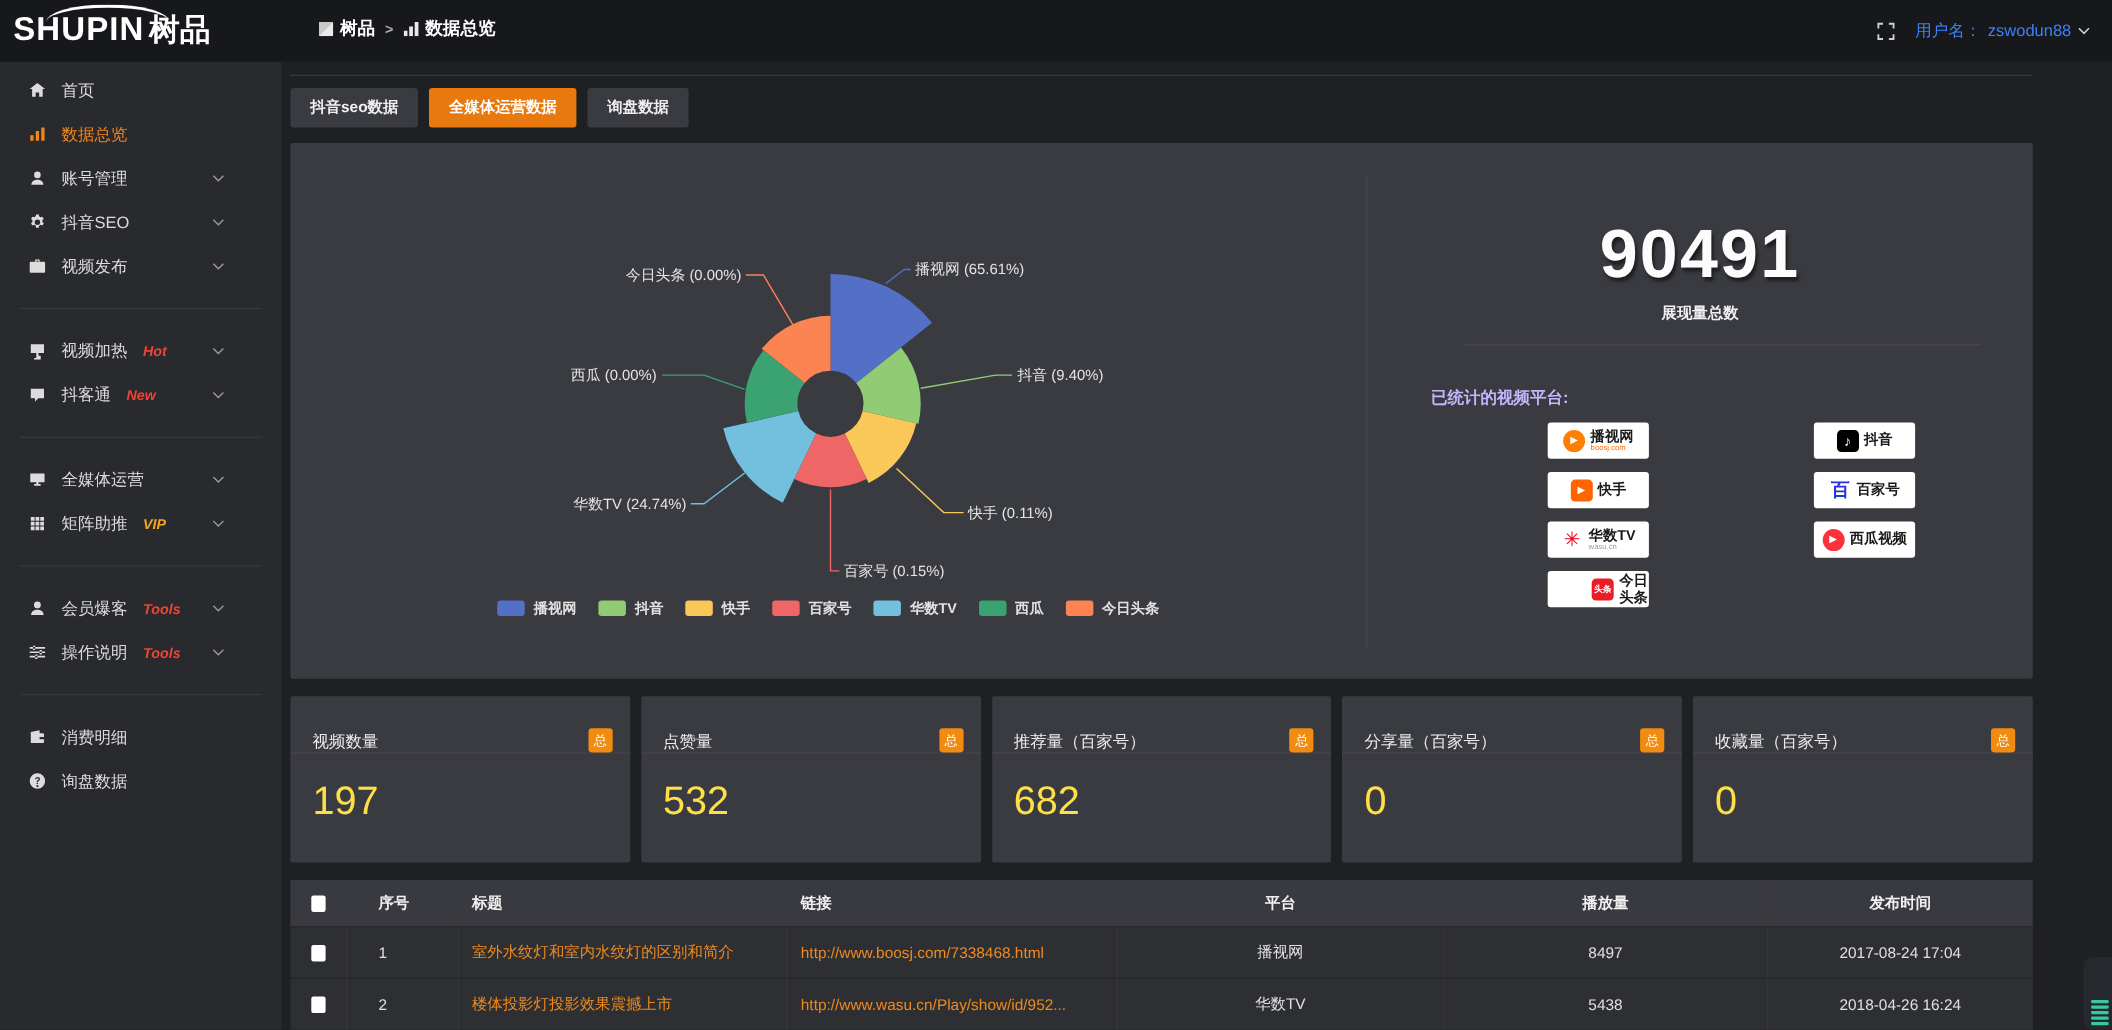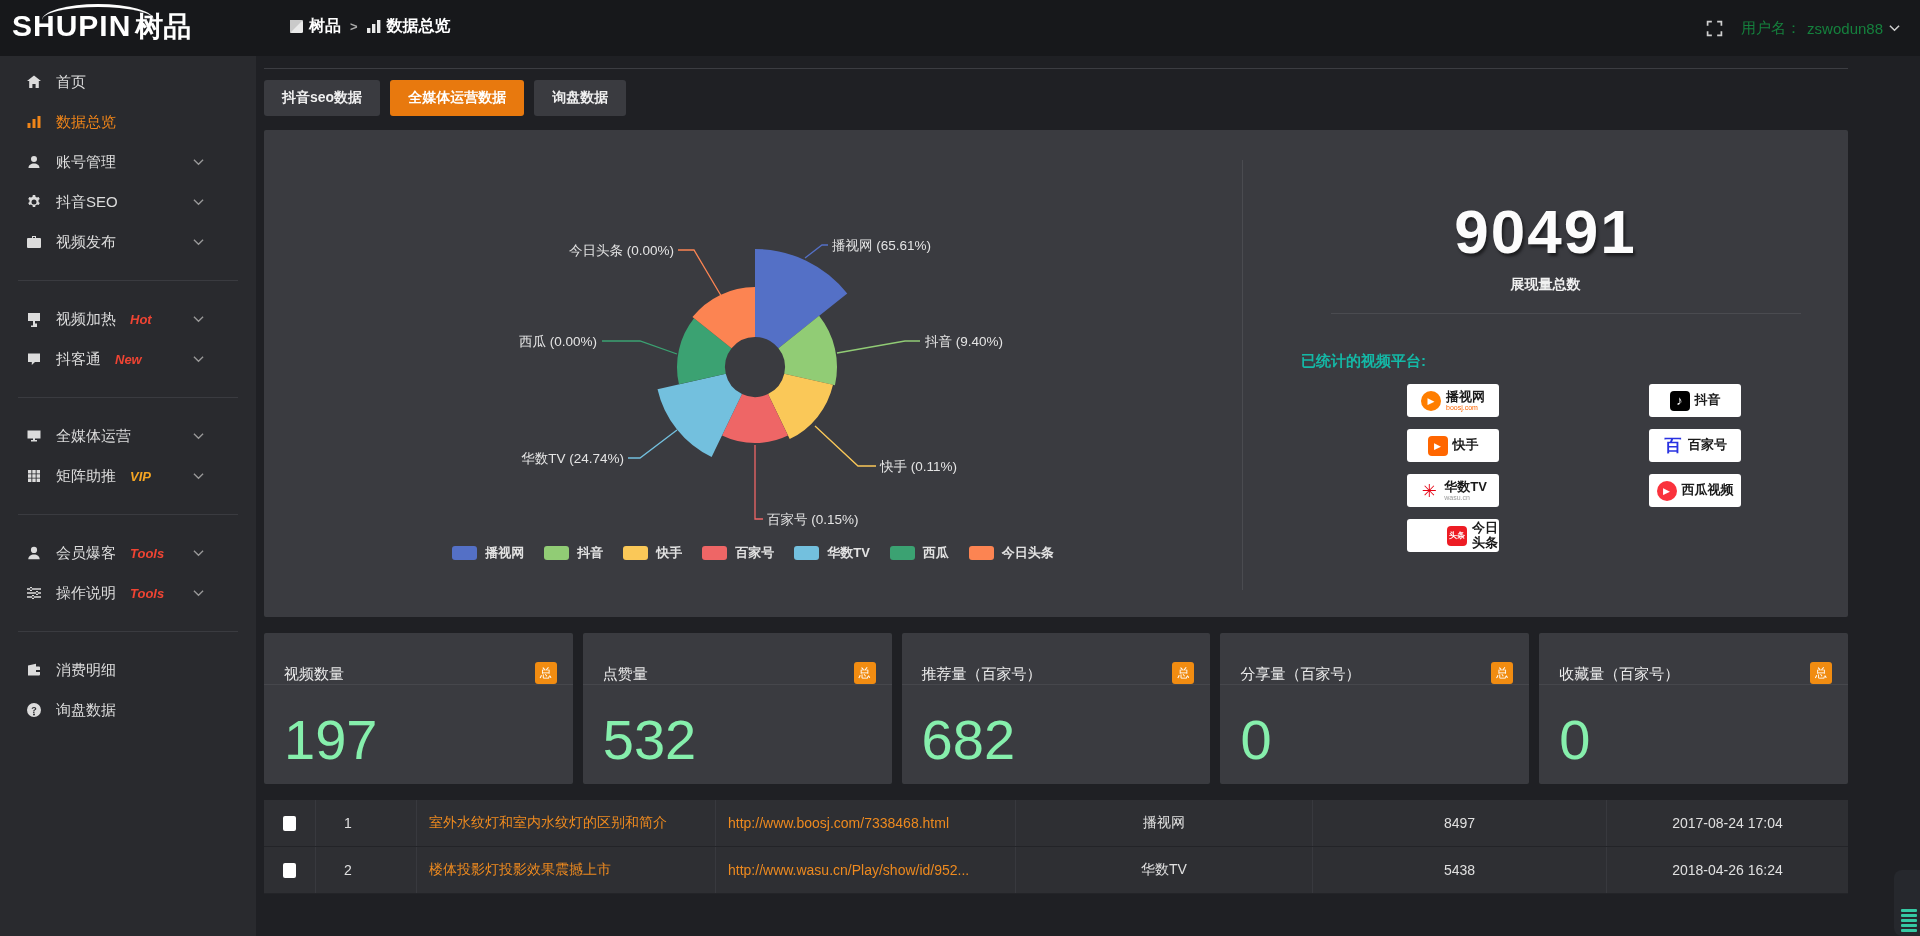--- a/index.html
+++ b/index.html
@@ -9,21 +9,21 @@
   .header { position:absolute; left:0; top:0; width:1920px; height:56px; background:#17181b; z-index:5; }
   .logo { position:absolute; left:12px; top:8px; width:230px; height:42px; color:#fff; }
   .logo-en { font-size:30px; font-weight:bold; letter-spacing:1px; }
   .logo-cn { font-size:28px; font-weight:bold; margin-left:4px; }
   .logo-arc { position:absolute; left:30px; top:-4px; width:112px; height:16px;
     border-top:3px solid #fff; border-radius:50% 50% 0 0 / 100% 100% 0 0; }
   .crumbs { position:absolute; left:290px; top:16px; display:flex; align-items:center; gap:9px;
     color:#fff; font-size:16px; font-weight:bold; }
   .crumb { display:flex; align-items:center; gap:6px; cursor:pointer; }
   .crumb-sep { color:#aaa; font-size:13px; font-weight:bold; }
-  .header-right { position:absolute; right:20px; top:0; height:56px; display:flex; align-items:center; gap:18px; color:#15803d; }
+  .header-right { position:absolute; right:20px; top:0; height:56px; display:flex; align-items:center; gap:18px; color:#3b82f6; }
   .uname { font-size:15px; display:flex; align-items:center; gap:6px; }
   
   .sidebar { position:absolute; left:0; top:56px; width:256px; height:880px; background:#292a2e; }
   .side-item { height:40px; display:flex; align-items:center; padding:0 18px 0 26px; color:#dcdcdc;
     font-size:15px; cursor:pointer; position:relative; }
   .side-item .lbl { margin-left:14px; }
   .side-item.active { color:#f08519; }
   .side-item svg.mi { flex:0 0 16px; }
   .side-badge { font-size:13px; font-weight:bold; font-style:italic; margin-left:14px; }
   .sb-red { color:#ee4433; } .sb-orange { color:#f5a523; }
@@ -44,21 +44,21 @@
   .lg-item { display:flex; align-items:center; gap:8px; cursor:pointer; }
   .lg-swatch { width:25px; height:14px; border-radius:3px; }
   .lg-label { color:#e2e2e2; font-size:13px; font-weight:bold; }
   .v-div { position:absolute; left:978px; top:30px; width:1px; height:430px; background:#4a4b50; }
   .right-region { position:absolute; left:979px; top:0; width:605px; height:487px; }
   .big-num { position:absolute; left:0; top:66px; width:100%; text-align:center; color:#fcfcfc;
     font-size:62px; font-weight:bold; text-shadow:2px 3px 3px rgba(0,0,0,.5); letter-spacing:2px; }
   .big-num-label { position:absolute; left:0; top:146px; width:100%; text-align:center; color:#f0f0f0;
     font-size:14px; font-weight:bold; }
   .h-div { position:absolute; left:88px; top:183px; width:470px; height:1px; background:#4a4b50; }
-  .plat-title { position:absolute; left:58px; top:222px; color:#14b8a6; font-size:15px; font-weight:bold; }
+  .plat-title { position:absolute; left:58px; top:222px; color:#c4b5fd; font-size:15px; font-weight:bold; }
   .plat-badge { position:absolute; width:92px; height:33px; background:#fff; border-radius:3px;
     display:flex; align-items:center; justify-content:center; gap:5px; cursor:pointer; }
   .picon { width:20px; height:20px; border-radius:4px; display:flex; align-items:center; justify-content:center;
     font-weight:bold; flex:0 0 auto; }
   .pic-boosj { background:#ff7e00; border-radius:50%; color:#fff; font-size:9px; }
   .pic-douyin { background:#000; color:#fff; font-size:13px; }
   .pic-kuaishou { background:#ff6600; color:#fff; font-size:9px; }
   .pic-baijiahao { color:#2932e1; font-size:17px; }
   .pic-wasu { color:#e60012; font-size:18px; }
   .pic-xigua { background:#fa323c; border-radius:50%; color:#fff; font-size:9px; }
@@ -67,21 +67,21 @@
   .psub { font-size:7px; line-height:1.1; }
   .sub-boosj { color:#f60; } .sub-wasu { color:#999; }
   
   .cards { position:absolute; left:8px; top:577px; width:1584px; display:flex; gap:10px; }
   .card { flex:1; height:151px; background:#3a3b40; border-radius:2px; }
   .card-head { height:52px; display:flex; align-items:flex-end; justify-content:space-between;
     padding:0 16px 0 20px; border-bottom:1px solid #46474c; }
   .card-label { color:#ececec; font-size:15px; }
   .card-badge { width:22px; height:22px; background:#f18c11; color:#fff; font-size:12px; border-radius:3px;
     display:flex; align-items:center; justify-content:center; }
-  .card-value { color:#86efac; font-size:56px; padding:22px 0 0 20px; font-weight:500; }
+  .card-value { color:#fde047; font-size:36px; padding:22px 0 0 20px; font-weight:500; }
   
   .tbl { position:absolute; left:8px; top:744px; width:1584px; }
   .trow { display:flex; background:#2e2f33; border-bottom:1px solid #232428; }
   .trow.thead { background:#393a3f; }
   .tcell { min-height:42px; display:flex; align-items:center; color:#e0e0e0; font-size:14px;
     border-right:1px solid #38393e; padding:0 8px; }
   .trow:not(.thead) .tcell { min-height:46px; }
   .c0 { width:52px; justify-content:center; }
   .c1 { width:101px; padding-left:28px; }
   .c2 { width:299px; padding-left:12px; }
@@ -414,20 +414,31 @@
       <div class="card">
         <div class="card-head">
           <span class="card-label">收藏量（百家号）</span>
           <span class="card-badge">总</span>
         </div>
         <div class="card-value">0</div>
       </div>
     </div>
 
   <div class="tbl" id="tbl">
+      <div class="trow thead">
+        <div class="tcell c0">
+          <span class="cbox"></span>
+        </div>
+        <div class="tcell c1">序号</div>
+        <div class="tcell c2">标题</div>
+        <div class="tcell c3">链接</div>
+        <div class="tcell c4">平台</div>
+        <div class="tcell c5">播放量</div>
+        <div class="tcell c6">发布时间</div>
+      </div>
       <div class="trow">
         <div class="tcell c0">
           <span class="cbox"></span>
         </div>
         <div class="tcell c1">
           <span>1</span>
         </div>
         <div class="tcell c2">
           <span class="orange-link">室外水纹灯和室内水纹灯的区别和简介</span>
         </div>

